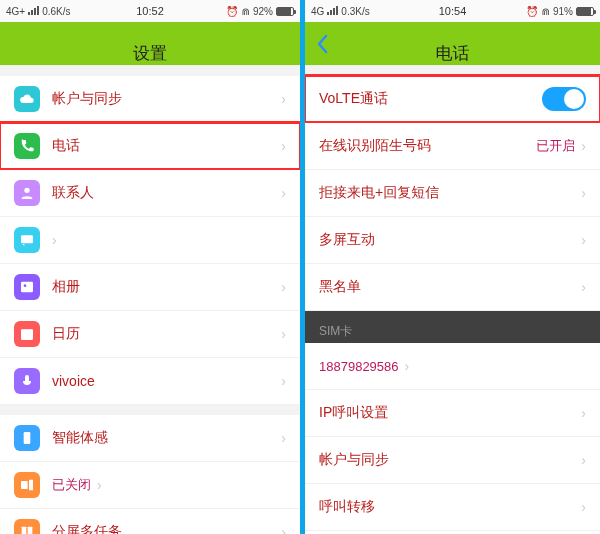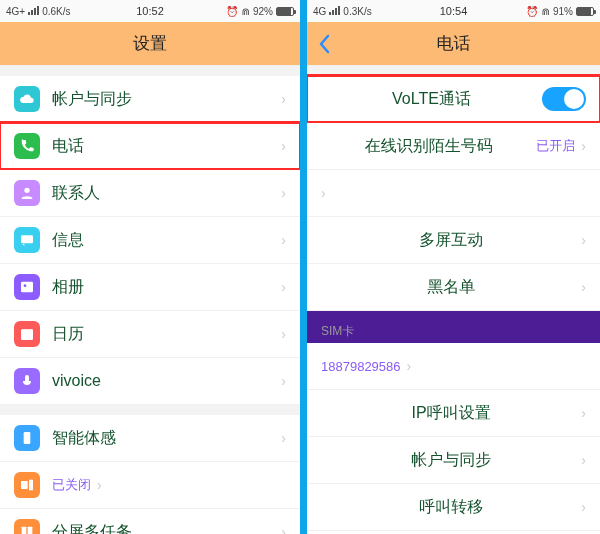--- a/index.html
+++ b/index.html
@@ -1,45 +1,45 @@
 <!DOCTYPE html>
 <html><head>
 <meta charset="utf-8">
 <style>
   * { margin:0; padding:0; box-sizing:border-box; font-family: -apple-system, "Helvetica Neue", Arial, sans-serif; }
   body { background:#fff; width:600px; height:534px; overflow:hidden; }
   .frame { display:flex; width:600px; height:534px; }
   .col { width:300px; height:534px; background:#f7f7f7; position:relative; overflow:hidden; }
-  .col + .col { border-left:7px solid #0ea5e9; }
+  .col + .col { border-left:5px solid #0ea5e9; }
 
   .statusbar { height:22px; background:#fafafa; display:flex; align-items:center; justify-content:space-between; padding:0 6px; font-size:10px; color:#444; }
   .sb-left, .sb-right { display:flex; align-items:center; gap:3px; }
   .sb-center { position:absolute; left:0; right:0; text-align:center; font-size:11px; color:#333; pointer-events:none; }
   .bars { display:inline-flex; align-items:flex-end; gap:1px; height:8px; }
   .bars i { width:2px; background:#555; display:block; }
   .bars i:nth-child(1){height:3px}.bars i:nth-child(2){height:5px}.bars i:nth-child(3){height:7px}.bars i:nth-child(4){height:9px}
   .alarm { font-size:10px; }
   .batt { width:18px; height:9px; border:1px solid #555; border-radius:2px; position:relative; }
   .batt::after { content:""; position:absolute; right:-3px; top:2px; width:2px; height:4px; background:#555; border-radius:0 1px 1px 0; }
   .batt i { display:block; height:100%; width:90%; background:#555; }
 
-  .navbar { height:44px; background:#fdba74; position:relative; display:flex; align-items:center; justify-content:center; border-bottom:1px solid #eee; }
+  .navbar { height:44px; background:#84cc16; position:relative; display:flex; align-items:flex-end; justify-content:center; border-bottom:1px solid #eee; }
   .navbar .title { font-size:17px; color:#222; font-weight:500; }
   .navbar .back { position:absolute; left:10px; top:0; bottom:0; display:flex; align-items:center; color:#2a8cff; font-size:22px; }
 
   .list { background:#fff; }
   .section-gap { height:10px; background:#f3f3f3; }
-  .section-header { height:32px; background:#4c1d95; color:#999; font-size:12px; padding:12px 14px 4px; }
+  .section-header { height:32px; background:#404040; color:#999; font-size:12px; padding:12px 14px 4px; }
 
   .row { height:47px; background:#fff; display:flex; align-items:center; padding:0 14px; border-bottom:1px solid #f0f0f0; position:relative; }
   .row .icon { width:26px; height:26px; border-radius:6px; margin-right:12px; display:flex; align-items:center; justify-content:center; color:#fff; flex:0 0 auto; }
-  .row .label { flex:1 1 auto; font-size:16px; color:#14532d; }
-  .row .value { font-size:13px; color:#8b5cf6; margin-right:6px; }
+  .row .label { flex:1 1 auto; font-size:14px; color:#b91c1c; }
+  .row .value { font-size:13px; color:#be185d; margin-right:6px; }
   .row .chev { color:#ccc; font-size:14px; }
-  .row.noicon .label { margin-left:0;text-align:center; }
+  .row.noicon .label { margin-left:0; }
 
   .toggle { width:44px; height:24px; border-radius:12px; background:#18a3ff; position:relative; }
   .toggle::after { content:""; position:absolute; right:2px; top:2px; width:20px; height:20px; border-radius:50%; background:#fff; }
 
   .hl { position:absolute; border:3px solid #ff2a2a; pointer-events:none; }
 
   .ic-cloud{background:#2ec7d6}.ic-phone{background:#2dbd4e}.ic-contacts{background:#c78aff}
   .ic-msg{background:#39cff0}.ic-album{background:#8c5cff}.ic-cal{background:#ff5a5a}
   .ic-voice{background:#9a6bff}.ic-smart{background:#3aa6ff}.ic-multi{background:#ff8f3a}
   .ic-split{background:#ff8f3a}
@@ -107,21 +107,20 @@
             <span class="label">联系人</span>
             <span class="chev">›</span>
           </div>
           <div class="row">
             <span class="icon ic-msg">
               <svg viewBox="0 0 24 24">
                 <rect x="3" y="5" width="18" height="12" rx="2"></rect>
                 <path d="M5 18l3 3v-3z"></path>
               </svg>
             </span>
-            <span class="label">信息</span>
             <span class="chev">›</span>
           </div>
           <div class="row">
             <span class="icon ic-album">
               <svg viewBox="0 0 24 24">
                 <rect x="3" y="4" width="18" height="16" rx="2"></rect>
                 <circle cx="9" cy="10" r="2" fill="#8c5cff"></circle>
               </svg>
             </span>
             <span class="label">相册</span>
@@ -220,20 +219,21 @@
             <span class="label">VoLTE通话</span>
             <span class="toggle"></span>
             <div class="hl" style="inset: -2px;"></div>
           </div>
           <div class="row noicon">
             <span class="label">在线识别陌生号码</span>
             <span class="value">已开启</span>
             <span class="chev">›</span>
           </div>
           <div class="row noicon">
+            <span class="label">拒接来电+回复短信</span>
             <span class="chev">›</span>
           </div>
           <div class="row noicon">
             <span class="label">多屏互动</span>
             <span class="chev">›</span>
           </div>
           <div class="row noicon">
             <span class="label">黑名单</span>
             <span class="chev">›</span>
           </div>

